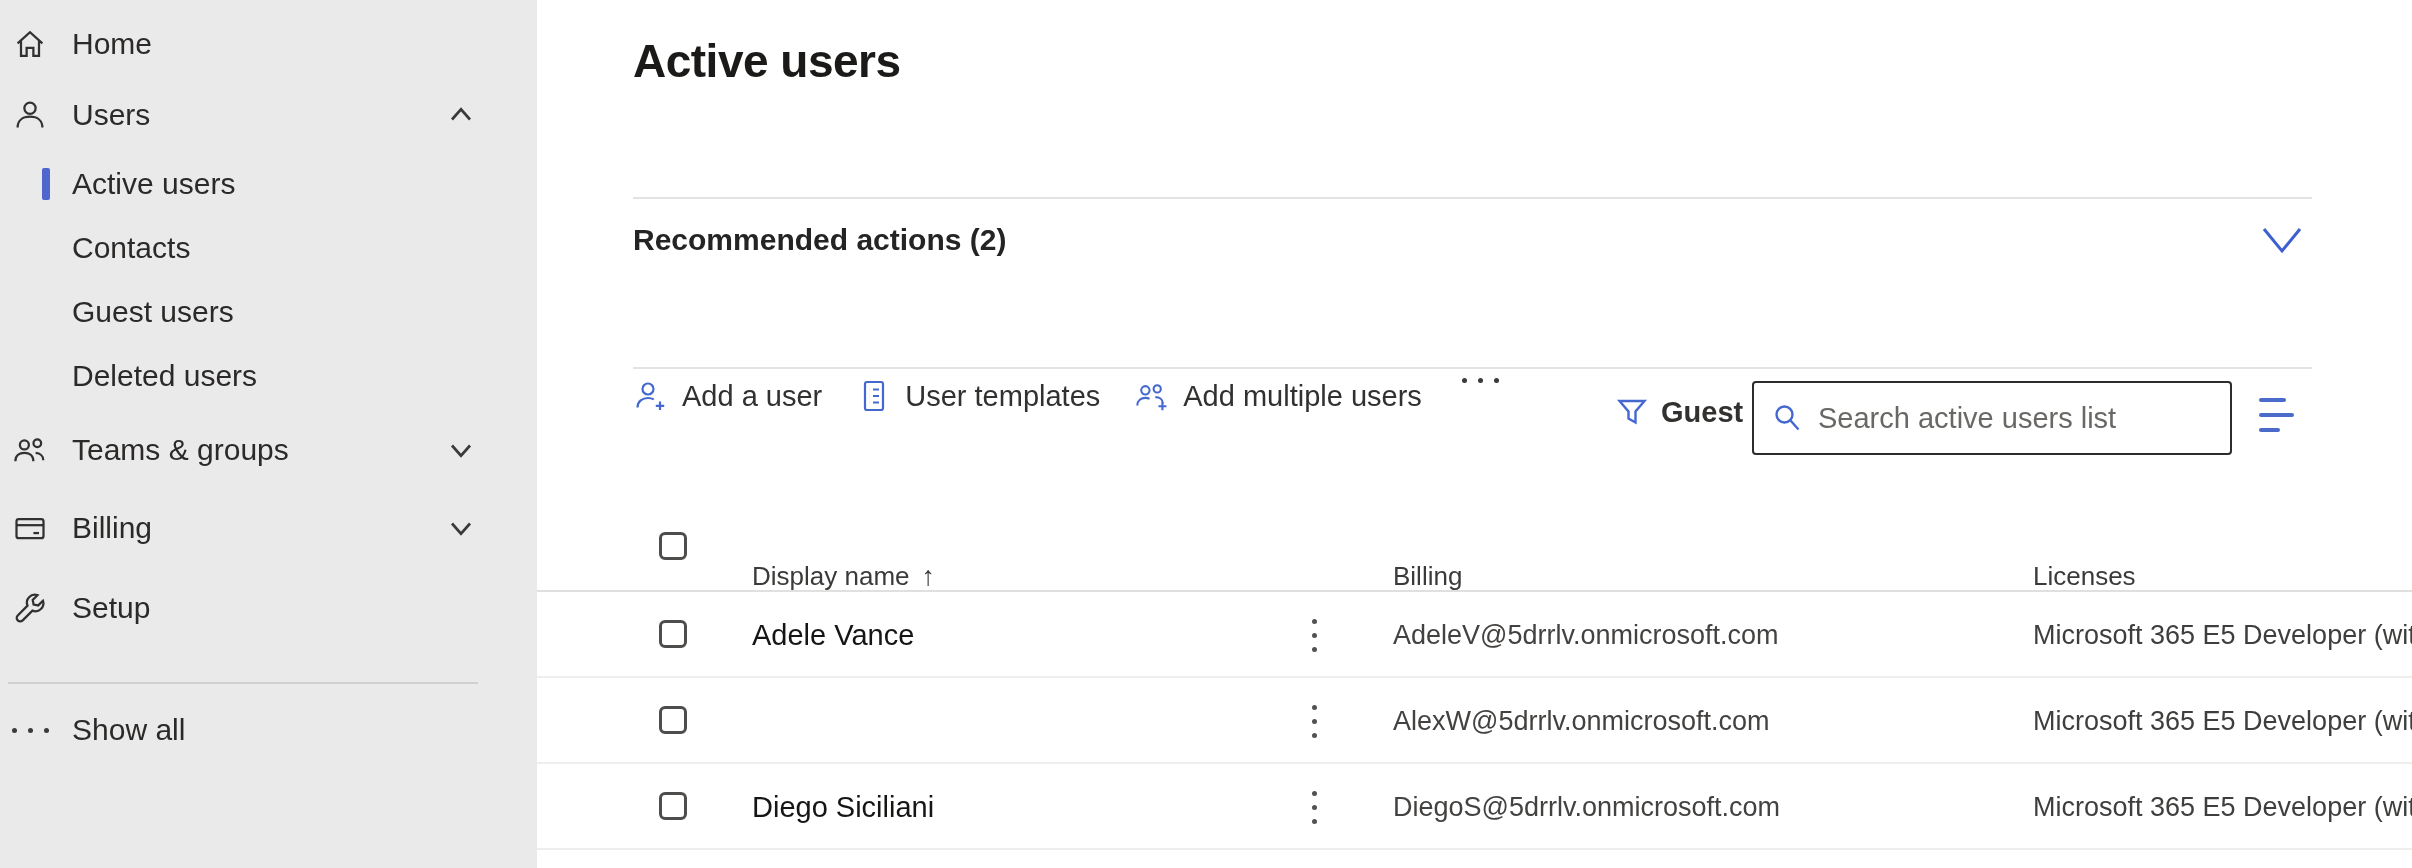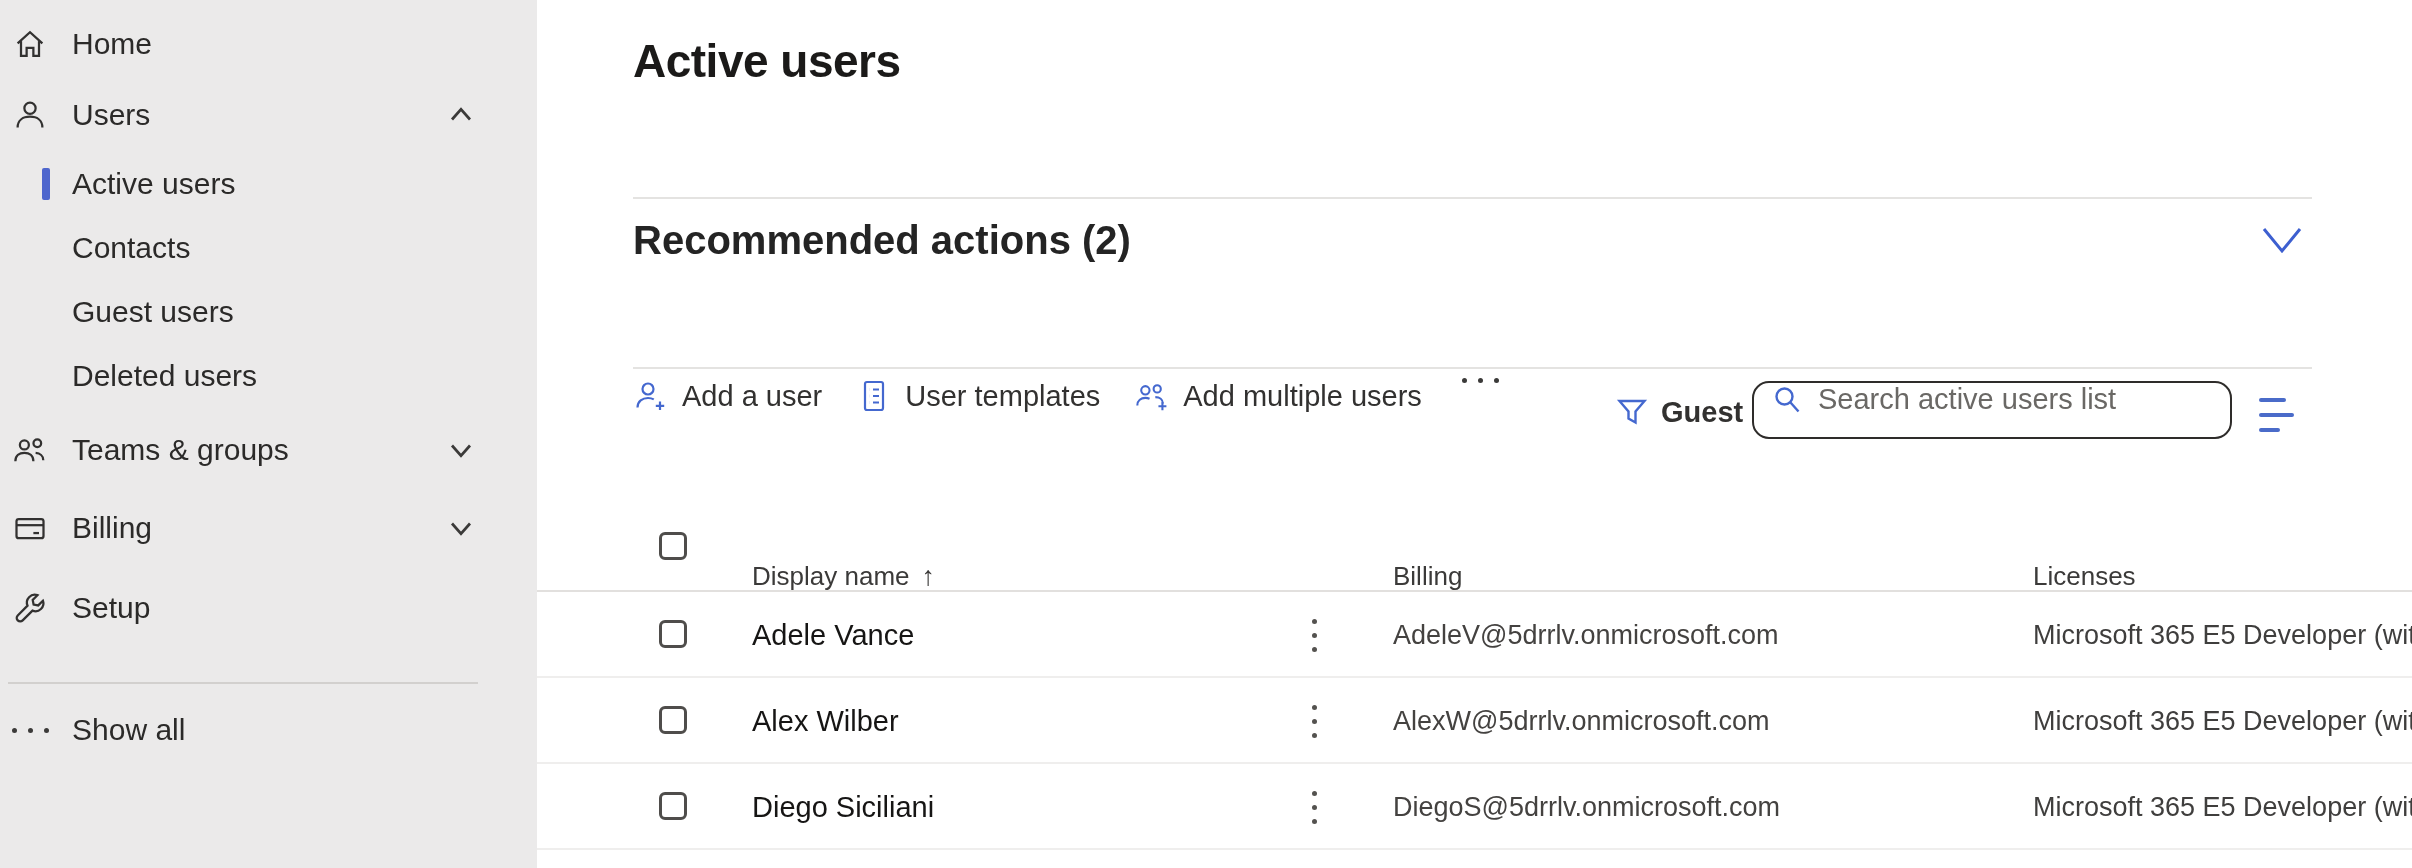--- a/index.html
+++ b/index.html
@@ -26,39 +26,39 @@
   .dots-h i { width:5px; height:5px; border-radius:50%; background:#3b3a39; }
 
   
   .main { position:absolute; left:537px; top:0; width:1875px; height:868px; background:#fff; }
   .page-title { position:absolute; left:96px; top:34px; font-size:46px; font-weight:700;
     color:#1b1a19; letter-spacing:-0.5px; }
   .divider { position:absolute; left:96px; width:1679px; height:2px; background:#e4e3e1; }
   .d1 { top:197px; } .d2 { top:367px; }
 
   .rec-row { position:absolute; left:96px; top:212px; width:1679px; height:56px; }
-  .rec-label { font-size:40px; font-weight:700; color:#242424; line-height:56px; }
+  .rec-label { font-size:30px; font-weight:700; color:#242424; line-height:56px; }
   .rec-chevron { position:absolute; right:8px; top:12px; width:44px; height:32px; color:#3d5fd0; cursor:pointer; }
 
   
   .toolbar { position:absolute; left:96px; top:378px; height:68px; display:flex;
     align-items:flex-start; gap:34px; }
   .tb-btn { display:flex; align-items:center; gap:13px; cursor:pointer; }
   .tb-btn svg { width:36px; height:36px; color:#4468cf; }
   .tb-label { font-size:29px; color:#323130; white-space:nowrap; }
   .tb-more { padding:0 6px; cursor:pointer; }
 
   .filter-btn { position:absolute; left:1078px; top:378px; height:68px; display:flex;
     align-items:center; gap:12px; cursor:pointer; }
   .filter-btn svg { width:34px; height:34px; color:#4468cf; }
   .filter-label { font-size:29px; font-weight:600; color:#323130; }
 
-  .search-box { position:absolute; left:1215px; top:381px; width:480px; height:58px;
-    background:#fff; border:2.5px solid #2e2c2a; border-radius:17px; display:flex;
-    align-items:flex-start; padding:0 16px; }
+  .search-box { position:absolute; left:1215px; top:381px; width:480px; height:74px;
+    background:#fff; border:2.5px solid #2e2c2a; border-radius:4px; display:flex;
+    align-items:center; padding:0 16px; }
   .search-box svg { width:34px; height:34px; color:#4468cf; flex:0 0 34px; }
   .search-box input { border:none; outline:none; background:transparent; margin-left:14px;
     font-size:29px; width:380px; color:#242424; font-family:inherit; }
   .search-box input::placeholder { color:#6a6865; }
 
   .sortlines { position:absolute; left:1722px; top:398px; width:38px; height:34px; cursor:pointer;
     display:flex; flex-direction:column; justify-content:space-between; }
   .sortlines i { display:block; height:4px; border-radius:2px; background:#4a6bc9; }
   .sortlines i:nth-child(1){ width:27px; } .sortlines i:nth-child(2){ width:35px; }
   .sortlines i:nth-child(3){ width:21px; }
@@ -289,21 +289,20 @@
             <i></i>
             <i></i>
           </span>
       </div>
       <div class="cell c-user">AdeleV@5drrlv.onmicrosoft.com</div>
       <div class="cell c-lic">Microsoft 365 E5 Developer (withou</div>
     </div>
 
     <div class="trow r1">
       <span class="checkbox"></span>
-      <div class="cell c-name">Alex Wilber</div>
       <div class="cell c-kebab">
         <span class="dots-v">
             <i></i>
             <i></i>
             <i></i>
           </span>
       </div>
       <div class="cell c-user">AlexW@5drrlv.onmicrosoft.com</div>
       <div class="cell c-lic">Microsoft 365 E5 Developer (withou</div>
     </div>

